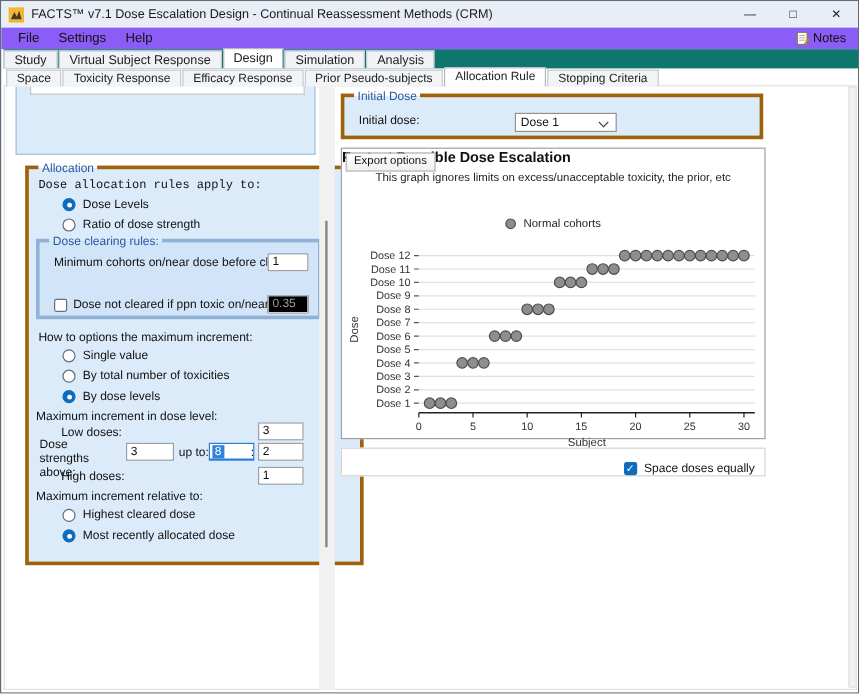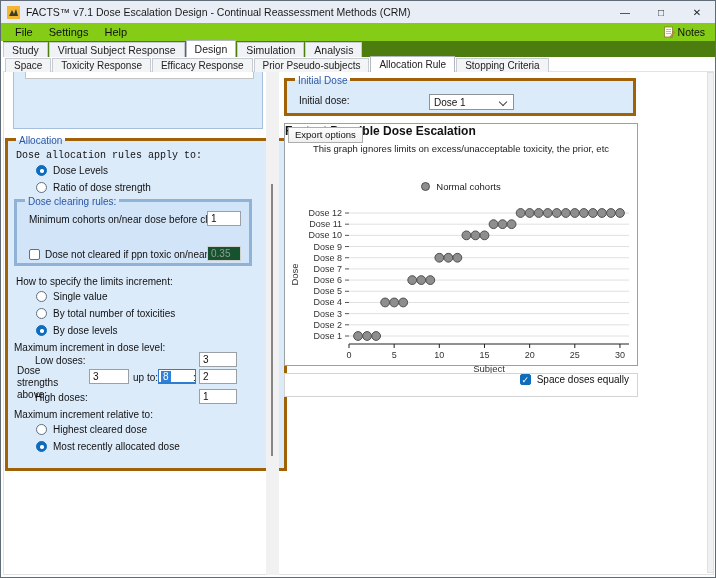--- a/index.html
+++ b/index.html
@@ -11,26 +11,26 @@
   }
   
   .titlebar{ position:absolute; left:0; top:0; right:0; height:22px; background:#e9eef6;
     display:flex; align-items:center; padding-left:6px; }
   .app-icon{ width:13px; height:13px; margin-right:6px; flex:0 0 auto; }
   .title-text{ font-size:10.5px; color:#1a1a1a; }
   .win-controls{ margin-left:auto; display:flex; height:100%; }
   .win-btn{ width:36px; height:100%; display:flex; align-items:center; justify-content:center;
     font-size:10px; color:#222; cursor:default; }
   
-  .menubar{ position:absolute; left:0; top:22px; right:0; height:18px; background:#84cc16;
+  .menubar{ position:absolute; left:0; top:22px; right:0; height:18px; background:#8b5cf6;
     display:flex; align-items:center; padding:0 6px; }
   .menu-item{ font-size:11px; color:#111; padding:1px 8px; }
   .notes{ margin-left:auto; display:flex; align-items:center; gap:3px; font-size:10.5px; color:#111; padding-right:4px;}
   
-  .tabs-main{ position:absolute; left:2px; top:40px; right:0; height:16px; display:flex; align-items:flex-end; background:#4d7c0f; }
+  .tabs-main{ position:absolute; left:2px; top:40px; right:0; height:16px; display:flex; align-items:flex-end; background:#0f766e; }
   .tabs-sub { position:absolute; left:4px; top:56px; right:0; height:15px; display:flex; align-items:flex-end; background:transparent; z-index:3;}
   .tab{ font-size:10.5px; color:#222; background:#f0f2f5; border:1px solid #c6cad1; border-bottom:none;
     padding:2px 8px 2px 8px; margin-right:1px; height:15px; display:flex; align-items:center; }
   .tabs-sub .tab{ font-size:10px; height:14px; background:#f2f4f6; }
   .tab.active{ background:#fff; border-color:#b4b9c0; height:17px; position:relative; z-index:2; }
   .tabs-sub .tab.active{ height:16px; }
   .tabpage{ position:absolute; left:2px; top:70px; width:711px; height:504px; background:#fff; border:1px solid #e2e2e2; }
   
   .groupbox{ position:absolute; background:#dcebfa; border:3px solid #a16207; }
   .groupbox .gb-label{ position:absolute; top:-7px; left:8px; font-size:10px; color:#2a57a5;
@@ -41,42 +41,42 @@
   
   .radio{ position:absolute; width:11px; height:11px; border-radius:50%; background:#fff; border:1px solid #5f6e7d; }
   .radio[data-on="true"]{ background:#0f6cbd; border-color:#0f6cbd; }
   .radio[data-on="true"]::after{ content:''; position:absolute; left:3px; top:3px; width:3.5px; height:3.5px; border-radius:50%; background:#fff; }
   .checkbox{ position:absolute; width:11px; height:11px; border:1px solid #62707e; border-radius:2px; background:#fff;
     display:flex; align-items:center; justify-content:center; font-size:9px; color:#fff; }
   .checkbox[data-on="true"]{ background:#0f6cbd; border-color:#0f6cbd; }
   .checkbox[data-on="true"]::after{ content:'✓'; }
   input.fld{ position:absolute; height:15px; font-size:10px; font-family:"Liberation Sans","DejaVu Sans",sans-serif;
     border:1px solid #9aa0a6; padding:0 3px; color:#111; background:#fff; }
-  input.fld:disabled, input.fld.disabled{ background:#14532d; color:#9a9a9a; border-color:#cfcfcf; }
+  input.fld:disabled, input.fld.disabled{ background:#000000; color:#9a9a9a; border-color:#cfcfcf; }
   .fld-focus{ position:absolute; height:15px; background:#fff; border:1px solid #2d7dd2; border-bottom:2px solid #2d7dd2;
     font-size:10px; padding:0 2px; display:flex; align-items:center; }
   .fld-focus .sel{ background:#2f81d9; color:#fff; padding:0 2px; }
   .select{ position:absolute; background:#fff; border:1px solid #8d9299; height:16px; font-size:10px; color:#111;
     display:flex; align-items:center; padding:0 4px; }
   .select .chev{ position:absolute; right:7px; top:4px; width:6px; height:6px; border-right:1px solid #444; border-bottom:1px solid #444; transform:rotate(45deg); }
   
   .mid-gutter{ position:absolute; left:265px; top:71px; width:13px; bottom:2px; background:#f1f1f1; }
   .mid-thumb{ position:absolute; left:5px; top:112px; width:2px; height:272px; background:#868686; }
   .right-gutter{ position:absolute; left:706px; top:71px; width:7px; bottom:4px; background:#f1f1f1; border:1px solid #e0e0e0; }
   
   .chart-panel{ position:absolute; left:283px; top:122px; width:354px; height:243px; background:#fff; border:1px solid #9aa0a6; }
   .export-btn{ position:absolute; left:3px; top:3px; font-size:9.5px; color:#111; background:linear-gradient(#fdfdfd,#f0f0f0);
     border:1px solid #adadad; padding:1px 6px 2px 6px; }
   .chart-title{ text-align:left; font-size:12px; font-weight:bold; color:#111; }
   .chart-subtitle{ text-align:center; font-size:9.5px; color:#222; margin-top:5px; }
   .legend{ display:flex; justify-content:center; align-items:center; gap:6px; margin-top:27px; font-size:9.5px; color:#222; }
   .legend-dot{ width:9px; height:9px; border-radius:50%; border:1px solid #4f4f4f; background:#8e8e8e; }
   svg text{ font-family:"Liberation Sans","DejaVu Sans",sans-serif; }
   .space-panel{ position:absolute; left:283px; top:372px; width:354px; height:24px; background:#fff; border:1px solid #d4d4d4;
-    display:flex; align-items:flex-start; justify-content:flex-end; padding-right:8px; gap:6px; }
+    display:flex; align-items:flex-end; justify-content:flex-end; padding-right:8px; gap:6px; }
   .space-panel .cb{ position:static; }
   .space-panel .txt{ font-size:10px; color:#111; }
   
   .partial-box{ position:absolute; left:12px; top:71px; width:250px; height:57px; background:#dcebfa;
     border:1px solid #a6c0dc; border-top:none; }
   .partial-strip{ position:absolute; left:11px; top:0; width:229px; height:7px; background:#fff;
     border:1px solid #c4c4c4; border-top:none; }
 </style>
 </head>
 <body>
@@ -128,39 +128,39 @@
     <span class="tab">Efficacy Response</span>
     <span class="tab">Prior Pseudo-subjects</span>
     <span class="tab active">Allocation Rule</span>
     <span class="tab">Stopping Criteria</span>
   </div>
 
   <div class="partial-box">
     <div class="partial-strip"></div>
   </div>
 
-  <div class="groupbox" style="left:4px; top:137px; width:282px; height:333px;">
+  <div class="groupbox" style="left:20px; top:137px; width:282px; height:333px;">
     <span class="gb-label">Allocation</span>
 
     <span class="lbl" style="left:8px; top:9px;font-family:Liberation Mono, monospace;">Dose allocation rules apply to:</span>
     <span class="radio" style="left:28px; top:24px;" data-on="true"></span>
     <span class="lbl" style="left:45px; top:24px;">Dose Levels</span>
     <span class="radio" style="left:28px; top:41px;" data-on="false"></span>
     <span class="lbl" style="left:45px; top:41px;">Ratio of dose strength</span>
 
     <div class="groupbox inner" style="left:6px; top:58px; width:238px; height:67px;text-decoration:underline;">
       <span class="gb-label">Dose clearing rules:</span>
       <span class="lbl" style="left:12px; top:12px;">Minimum cohorts on/near dose before cleared:</span>
       <input class="fld" style="left: 190px; top: 9px; width: 34px;" value="1">
       <span class="checkbox" style="left:12px; top:47px;" data-on="false"></span>
       <span class="lbl" style="left:28px; top:47px;">Dose not cleared if ppn toxic on/near dose &gt;</span>
       <input class="fld disabled" disabled="" style="left: 190px; top: 44px; width: 34px;" value="0.35">
     </div>
 
-    <span class="lbl" style="left:8px; top:135px;">How to specify the limits increment:</span>
+    <span class="lbl" style="left:8px; top:135px;">How to options the maximum increment:</span>
     <span class="radio" style="left:28px; top:150px;" data-on="false"></span>
     <span class="lbl" style="left:45px; top:150px;">Single value</span>
     <span class="radio" style="left:28px; top:167px;" data-on="false"></span>
     <span class="lbl" style="left:45px; top:167px;">By total number of toxicities</span>
     <span class="radio" style="left:28px; top:184px;" data-on="true"></span>
     <span class="lbl" style="left:45px; top:184px;">By dose levels</span>
 
     <span class="lbl" style="left:6px; top:201px;">Maximum increment in dose level:</span>
     <span class="lbl" style="left:27px; top:214px;">Low doses:</span>
     <input class="fld" style="left: 191px; top: 211px; width: 38px;" value="3">

